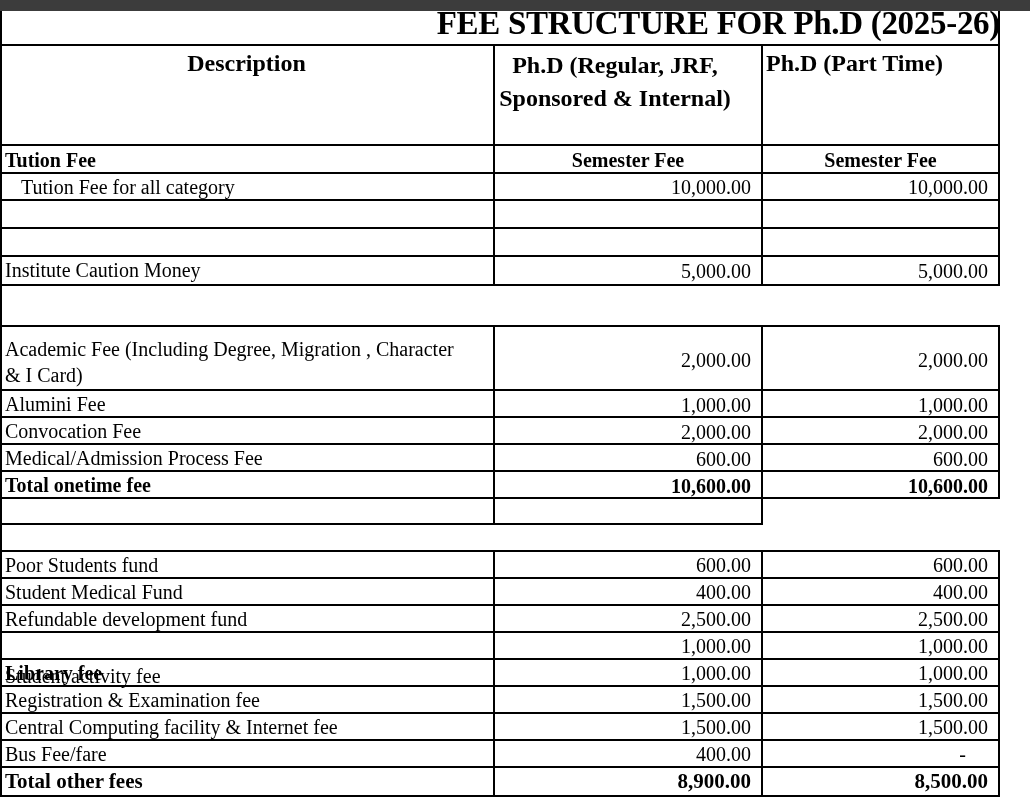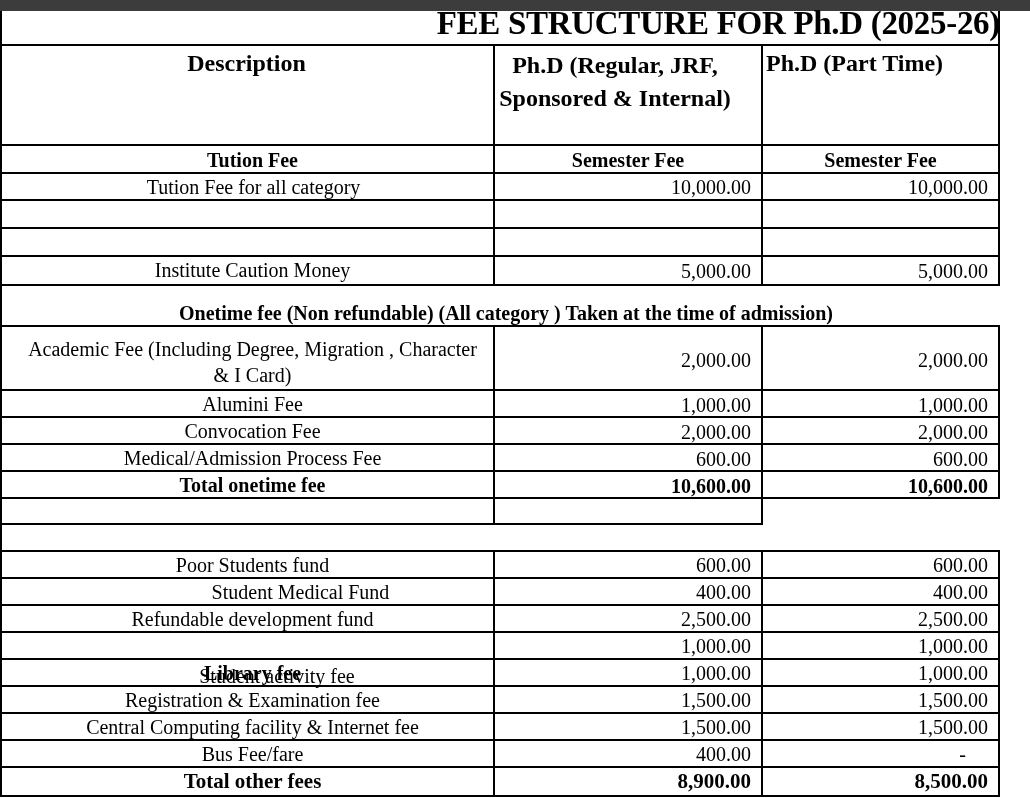--- a/index.html
+++ b/index.html
@@ -18,21 +18,21 @@
     position: absolute; left: 0; top: 11px; width: 1030px; height: 787px;
   }
   
   .c {
     position: absolute; box-sizing: border-box;
     font-size: 20px; line-height: 26px; white-space: nowrap;
   }
   .b { font-weight: bold; }
   .r { text-align: right; padding-right: 10px; }
   .ctr { text-align: center; }
-  .l { padding-left: 12px; text-align: center; }
+  .l { padding-left: 5px; }
   .line { position: absolute; background: #000; }
   .title {
     position: absolute; left: 0; top: -6px; width: 1000px;
     text-align: right; font-weight: bold; font-size: 33px; line-height: 36px;
     letter-spacing: -0.3px;
   }
 </style>
 </head>
 <body>
 
@@ -88,32 +88,31 @@
     <div>Ph.D (Regular, JRF,</div>
     <div>Sponsored &amp; Internal)</div>
   </div>
   <div class="c b" style="left:766px;top:38px;width:232px;font-size:24px;line-height:28px;">Ph.D (Part Time)</div>
 
   <div class="c b l" style="left:0;top:136px;width:493px;">Tution Fee</div>
   <div class="c b ctr" style="left:495px;top:136px;width:266px;">Semester Fee</div>
   <div class="c b ctr" style="left:763px;top:136px;width:235px;">Semester Fee</div>
 
   <div>
-    <div class="c l" style="left:1px;top:163px;width:493px;">Tution Fee for all category</div>
+    <div class="c l" style="left:16px;top:163px;width:493px;">Tution Fee for all category</div>
     <div class="c r" style="left:495px;top:163px;width:266px;">10,000.00</div>
     <div class="c r" style="left:763px;top:163px;width:235px;">10,000.00</div>
   </div>
 
   <div>
     <div class="c l" style="left:0;top:246px;width:493px;">Institute Caution Money</div>
     <div class="c r" style="left:495px;top:247px;width:266px;">5,000.00</div>
     <div class="c r" style="left:763px;top:247px;width:235px;">5,000.00</div>
   </div>
 
-  <div class="c b l" style="left:0;top:289px;width:1000px;">Onetime fee (Non refundable) (All category ) Taken at the time of admission)</div>
 
   <div>
     <div class="c l" style="left:0;top:325px;width:493px;">
       <div>Academic Fee (Including Degree, Migration , Character</div>
       <div>&amp; I Card)</div>
     </div>
     <div class="c r" style="left:495px;top:336px;width:266px;">2,000.00</div>
     <div class="c r" style="left:763px;top:336px;width:235px;">2,000.00</div>
   </div>
   <div>
@@ -137,21 +136,21 @@
     <div class="c b r" style="left:763px;top:462px;width:235px;">10,600.00</div>
   </div>
 
 
   <div>
     <div class="c l" style="left:0;top:541px;width:493px;">Poor Students fund</div>
     <div class="c r" style="left:495px;top:541px;width:266px;">600.00</div>
     <div class="c r" style="left:763px;top:541px;width:235px;">600.00</div>
   </div>
   <div>
-    <div class="c l" style="left:0;top:568px;width:493px;margin-left:48px;">Student Medical Fund</div>
+    <div class="c l" style="left:0;top:568px;width:493px;">Student Medical Fund</div>
     <div class="c r" style="left:495px;top:568px;width:266px;">400.00</div>
     <div class="c r" style="left:763px;top:568px;width:235px;">400.00</div>
   </div>
   <div>
     <div class="c l" style="left:0;top:595px;width:493px;">Refundable development fund</div>
     <div class="c r" style="left:495px;top:595px;width:266px;">2,500.00</div>
     <div class="c r" style="left:763px;top:595px;width:235px;">2,500.00</div>
   </div>
   <div>
     <div class="c l" style="left:0;top:652px;width:542px;">Student activity fee</div>

